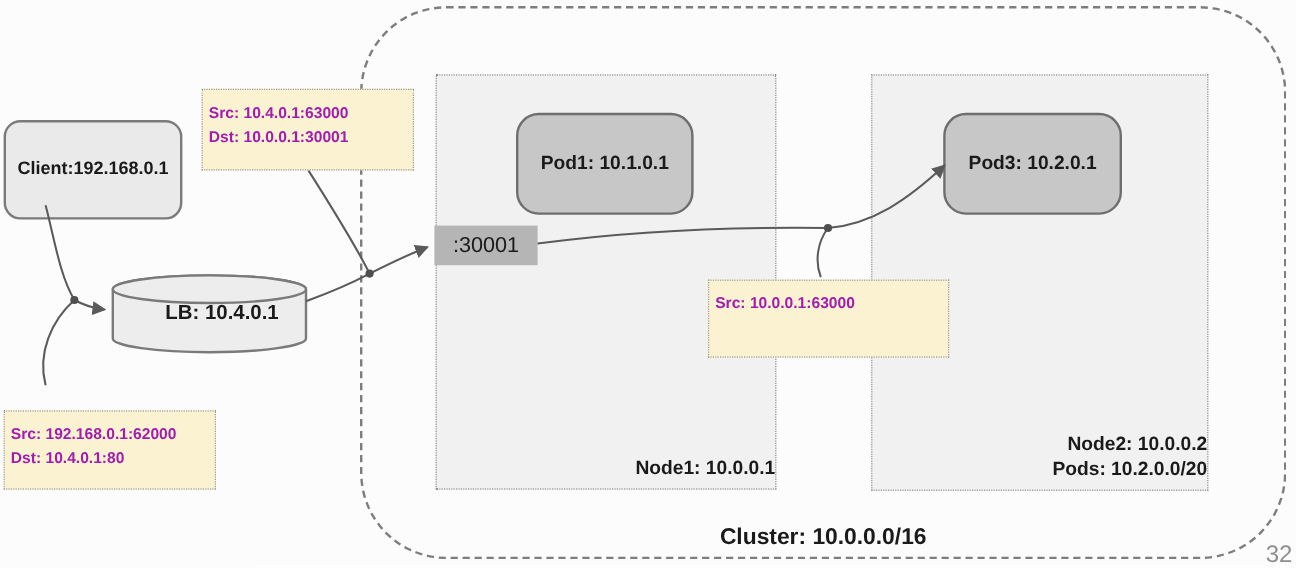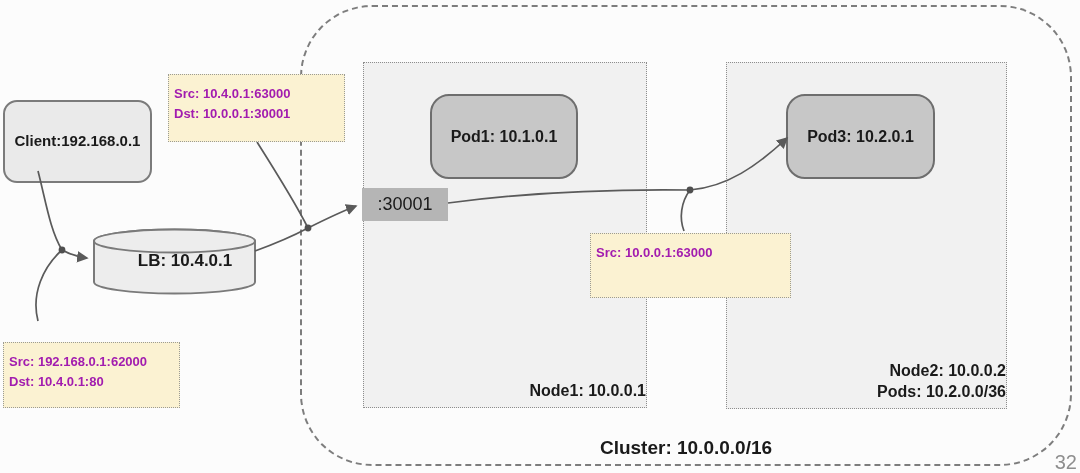--- a/index.html
+++ b/index.html
@@ -91,21 +91,21 @@
       <div>Node1: 10.0.0.1</div>
     </div>
   </div>
 
   <div class="node node2 dots">
     <div class="pod pod3 dots">
       <span>Pod3: 10.2.0.1</span>
     </div>
     <div class="node-label">
       <div>Node2: 10.0.0.2</div>
-      <div>Pods: 10.2.0.0/36</div>
+      <div>Pods: 10.2.0.0/20</div>
     </div>
   </div>
 
   <div class="port-badge">
     <span>:30001</span>
   </div>
 
   <div class="client dots">
     <div>Client:</div>
     <div>192.168.0.1</div>

